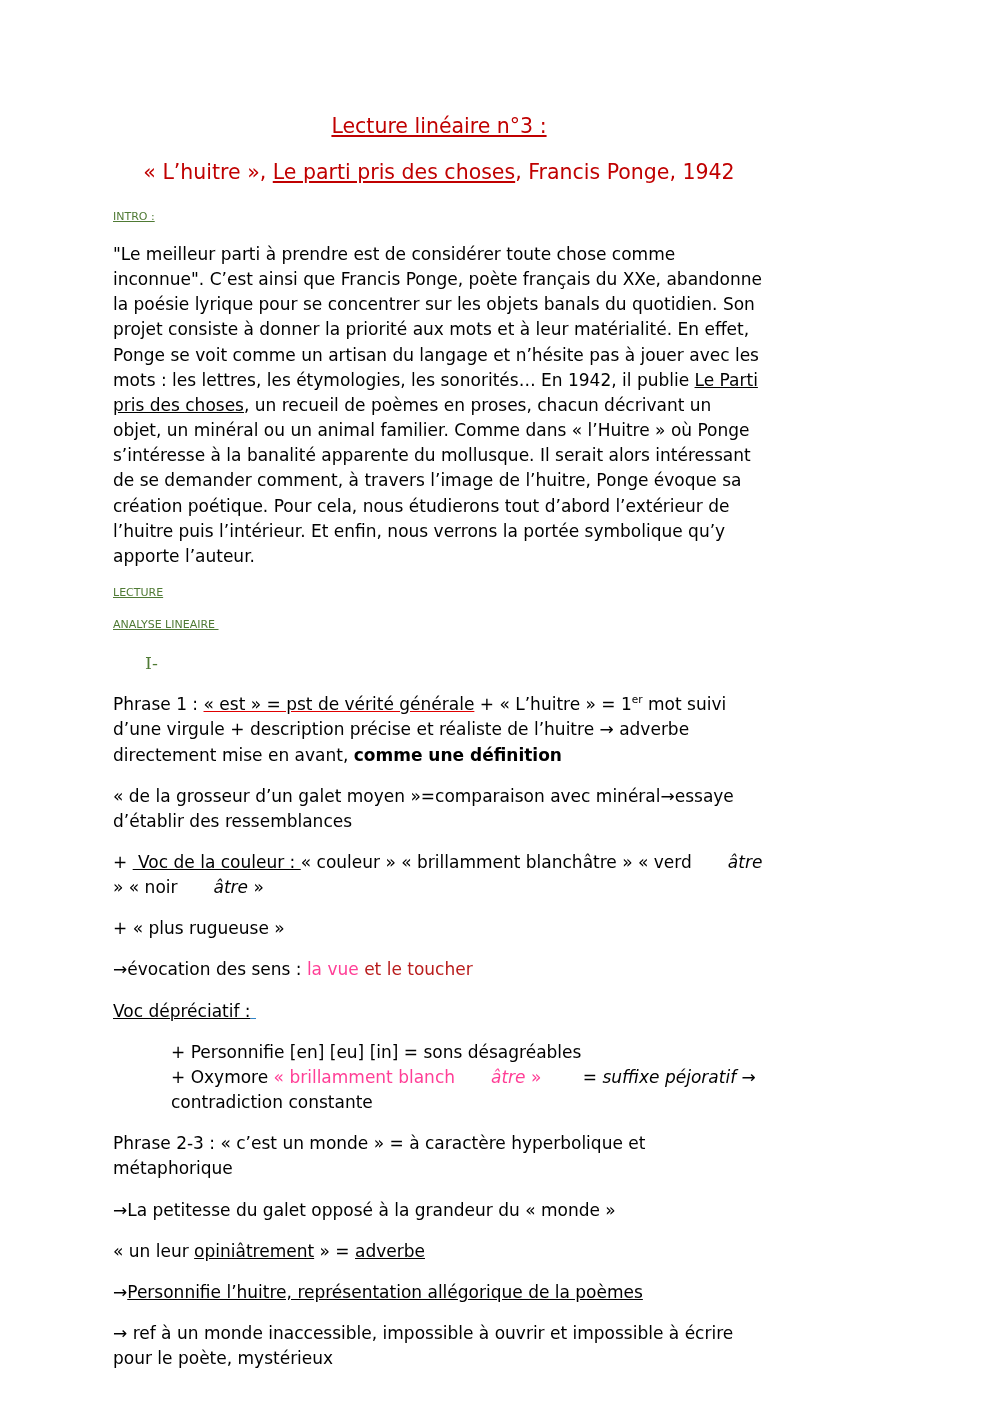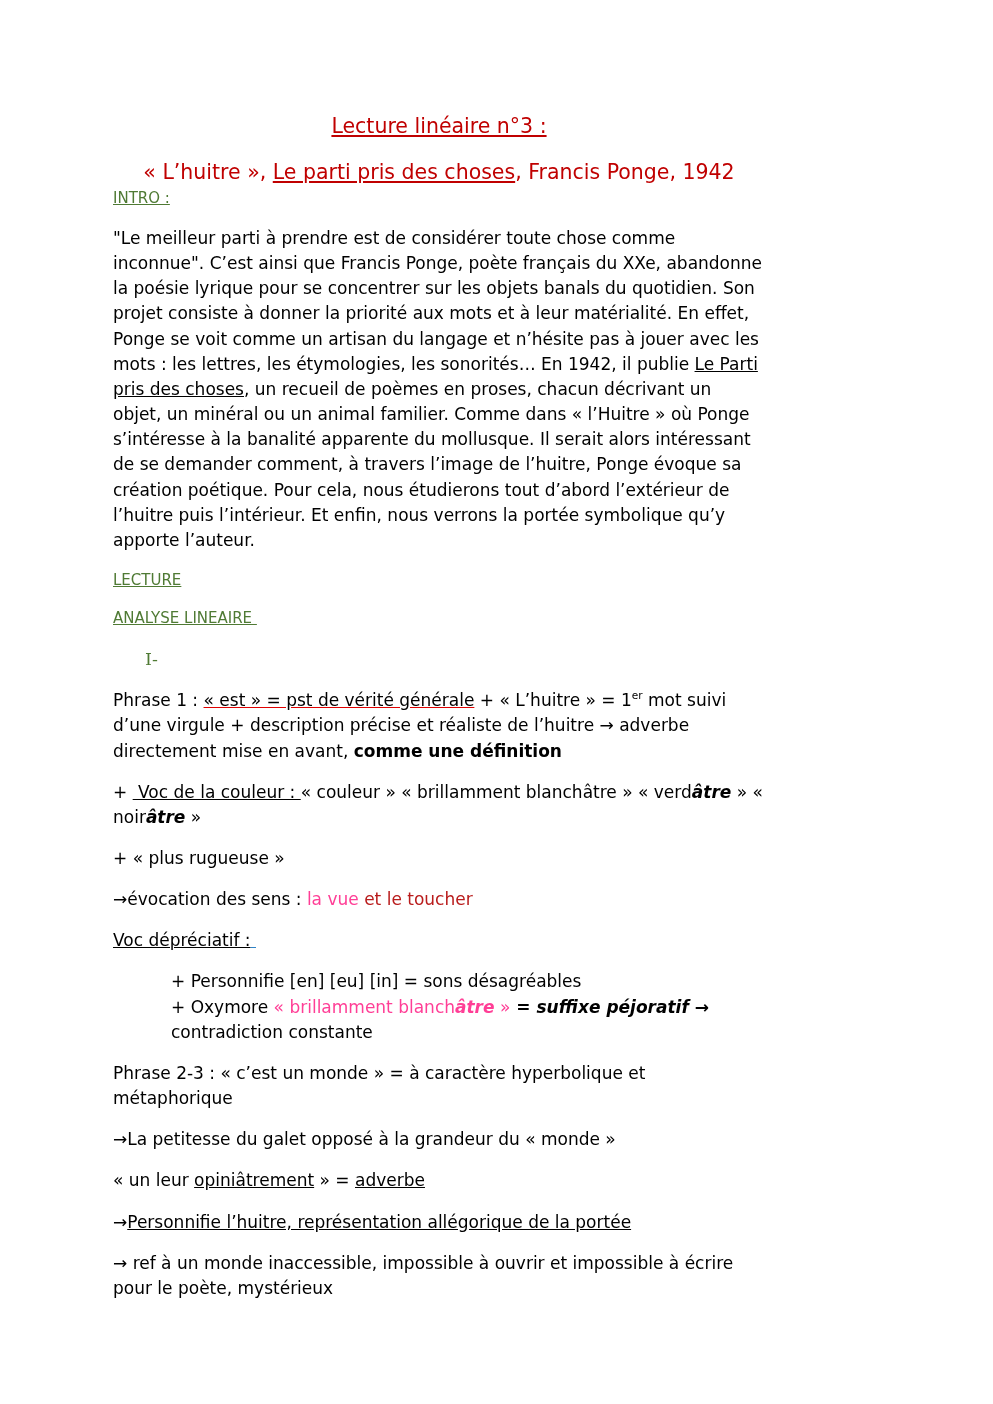--- a/index.html
+++ b/index.html
@@ -29,27 +29,28 @@
     color: #C00000;
     font-size: 20.5px;
     line-height: 1.45;
     margin: 0;
     font-weight: normal;
   }
   .doc-title {
     margin-bottom: 16px;
   }
   .doc-subtitle {
+    margin-bottom: 22px;
   }
   .u { text-decoration: underline; }
 
   
   .head-green {
     color: #4F7A34;
-    font-size: 15px;
+    font-size: 11px;
     line-height: 1.5;
     margin: 0 0 16px 0;
     font-weight: normal;
   }
   .head-green .u { text-decoration: underline; }
 
   .roman-head {
     color: #4F7A34;
     font-size: 17.5px;
     line-height: 1.5;
@@ -73,21 +74,21 @@
   }
   p.indented {
     padding-left: 58px;
     margin-bottom: 16px;
   }
 
   
   .pink       { color: #FF3E96; }
   .blue       { color: #b91c1c; }
   .bold       { font-weight: bold; }
-  .bolditalic { font-weight: bold; font-style: italic; }
+  .bolditalic { font-weight: normal; font-style: italic; margin-left: 36px; }
   .u-red {
     text-decoration: underline;
     text-decoration-color: #E00000;
     text-align: center;
     -webkit-text-decoration-color: #E00000;
   }
   .u-blue {
     text-decoration: underline;
     text-decoration-color: #2E83C7;
     -webkit-text-decoration-color: #2E83C7;
@@ -129,20 +130,21 @@
   </p>
 
   <p class="roman-head">
     <span class="numeral">I-</span>
   </p>
 
   <p class="body">
     <span>Phrase 1 : </span><span class="u-red">« est » = pst de vérité générale</span><span> + « L’huitre » = 1</span><sup>er</sup><span> mot suivi d’une virgule + description précise et réaliste de l’huitre → adverbe directement mise en avant, </span><span class="bold">comme une définition</span>
   </p>
 
+  <p class="body">« de la grosseur d’un galet moyen »=comparaison avec minéral→essaye d’établir des ressemblances</p>
 
   <p class="body pink">
     <span>+ </span><span class="u nb"> Voc de la couleur : </span><span>« couleur » « brillamment blanchâtre » « verd</span><span class="bolditalic">âtre</span><span> » « noir</span><span class="bolditalic">âtre</span><span> »</span>
   </p>
 
   <p class="body blue">+ « plus rugueuse »</p>
 
   <p class="body">
     <span>→évocation des sens : </span><span class="pink">la vue</span><span class="blue"> et le toucher</span>
   </p>
@@ -158,18 +160,18 @@
 
   <p class="body">Phrase 2-3 : « c’est un monde » = à caractère hyperbolique et métaphorique</p>
 
   <p class="body">→La petitesse du galet opposé à la grandeur du « monde »</p>
 
   <p class="body">
     <span>« un leur </span><span class="u">opiniâtrement</span><span> » = </span><span class="u">adverbe</span>
   </p>
 
   <p class="body">
-    <span>→</span><span class="u">Personnifie l’huitre, représentation allégorique de la portée</span>
+    <span>→</span><span class="u">Personnifie l’huitre, représentation allégorique de la poèmes</span>
   </p>
 
   <p class="body">→ ref à un monde inaccessible, impossible à ouvrir et impossible à écrire pour le poète, mystérieux</p>
 
 </div>
 
 </body></html>

